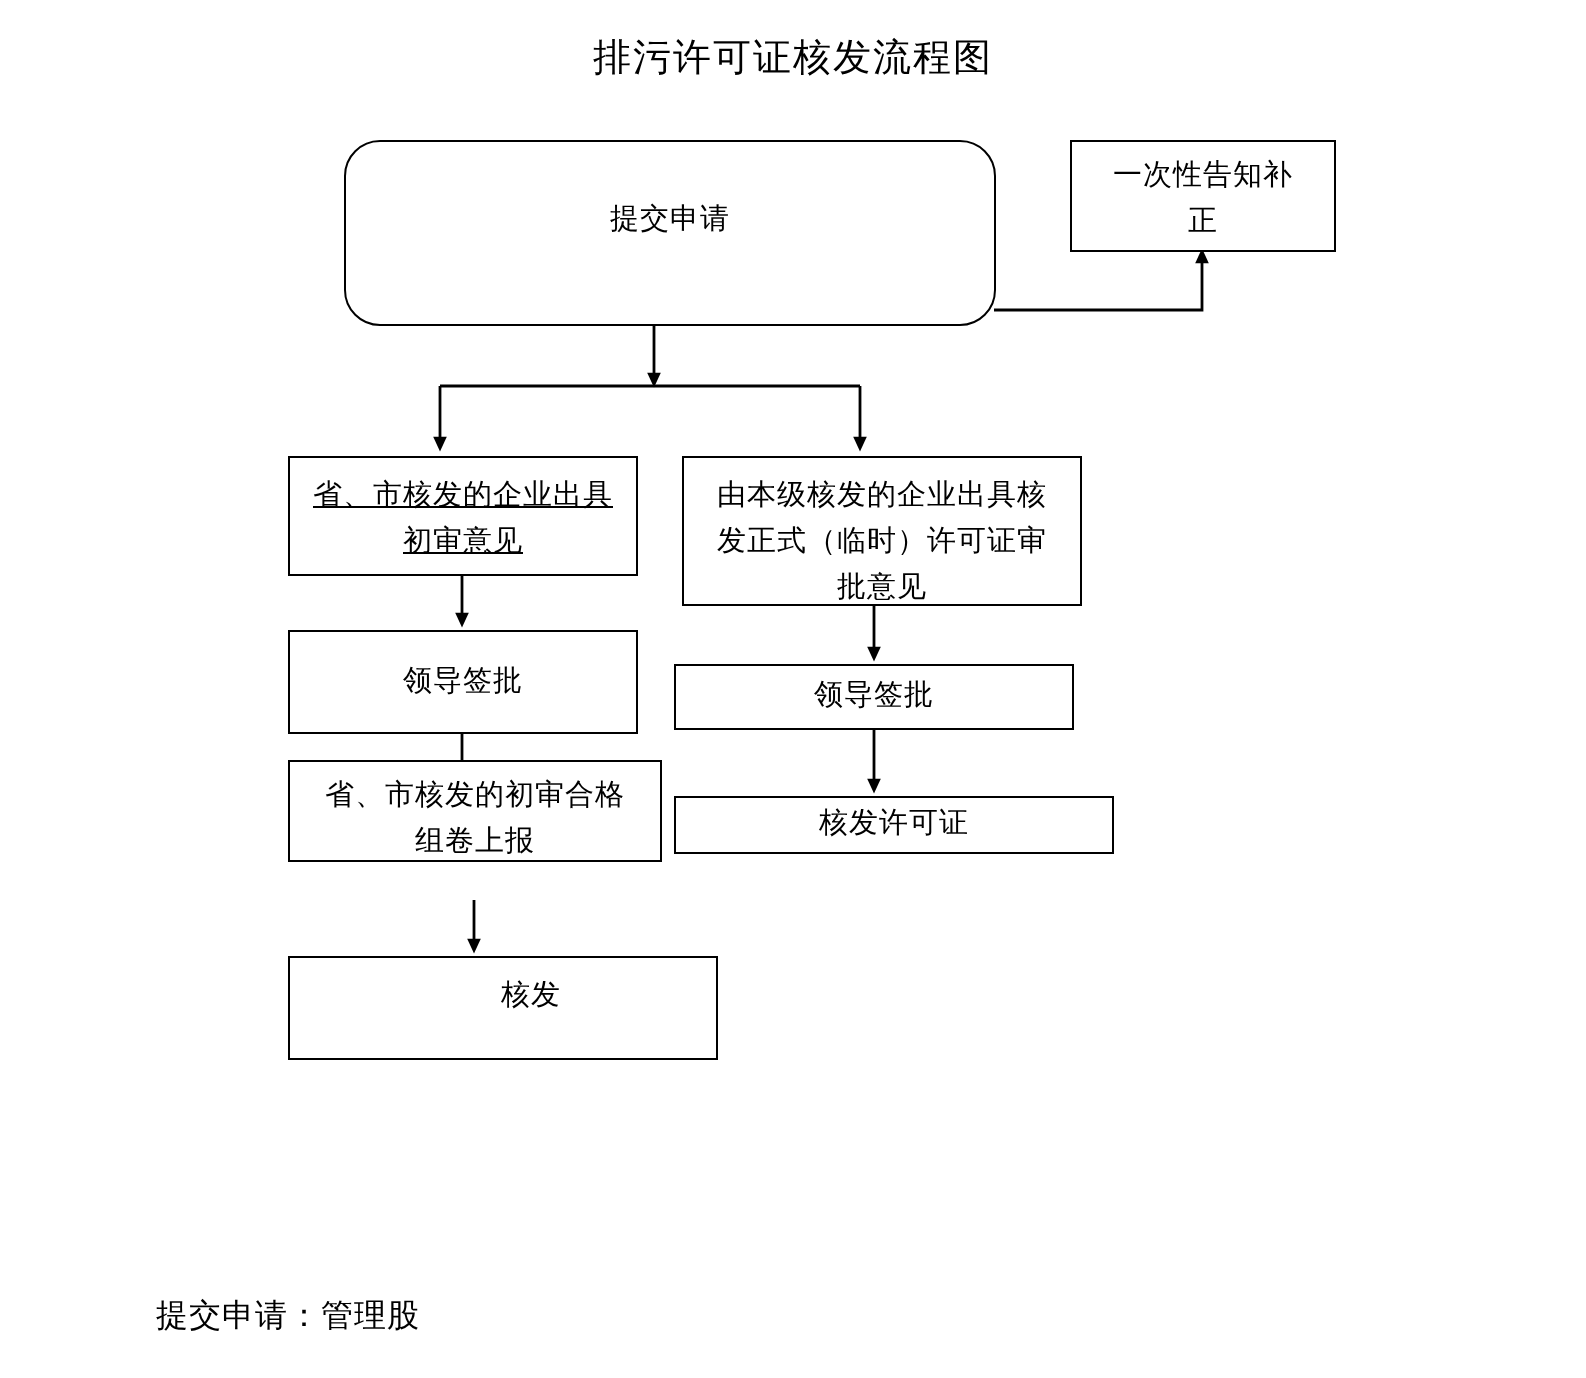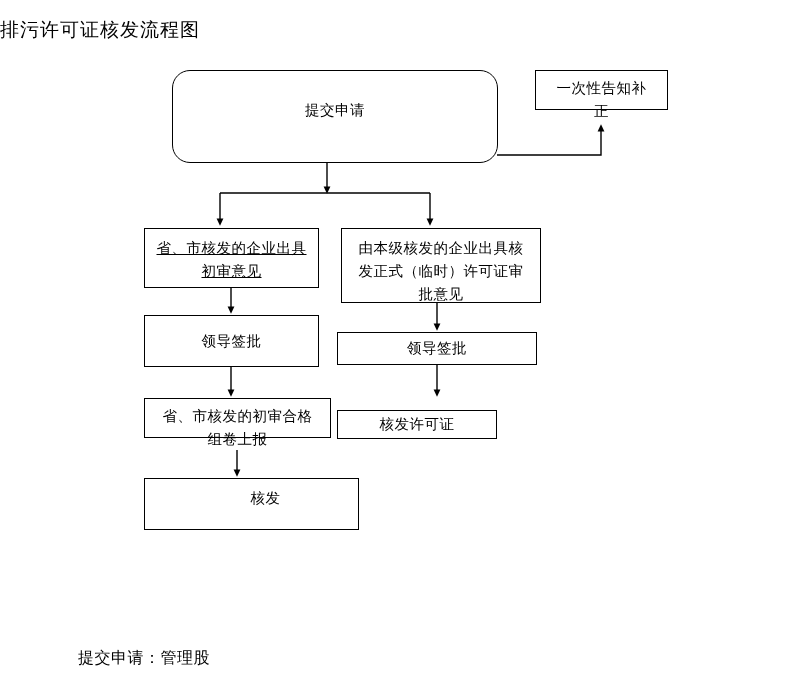--- a/index.html
+++ b/index.html
@@ -20,20 +20,21 @@
     left: 0;
     top: 0;
     width: 793px;
     height: 689px;
   }
   .title {
     position: absolute;
     left: 0;
     top: 16px;
     width: 793px;
+    text-align: center;
     font-size: 19px;
     line-height: 26px;
     letter-spacing: 1px;
     color: #000;
   }
   .node {
     position: absolute;
     border: 1.4px solid #000;
     background: #fff;
     box-sizing: border-box;
@@ -116,21 +117,21 @@
     <path d="M437,365 L437,393" stroke="#000" stroke-width="1.4" fill="none" marker-end="url(#arrow)"></path>
   </g>
 </svg>
 
 <div class="title">排污许可证核发流程图</div>
 
 <div class="node t-top" style="left:172px; top:70px; width:326px; height:93px;border-radius:18px;">
   <span class="node-text" style="margin-top:22px;">提交申请</span>
 </div>
 
-<div class="node t-top" style="left:535px; top:70px; width:133px; height:40px;">
+<div class="node t-top" style="left:535px; top:70px; width:133px; height:56px;">
   <span class="node-text">一次性告知补
 正</span>
 </div>
 
 <div class="node t-top" style="left:144px; top:228px; width:175px; height:60px;">
   <span class="node-text" style="margin-top:2px;text-decoration:underline;">省、市核发的企业出具
 初审意见</span>
 </div>
 
 <div class="node t-top" style="left:341px; top:228px; width:200px; height:75px;">
@@ -140,26 +141,26 @@
 </div>
 
 <div class="node t-center" style="left:144px; top:315px; width:175px; height:52px;">
   <span class="node-text">领导签批</span>
 </div>
 
 <div class="node t-center" style="left:337px; top:332px; width:200px; height:33px;">
   <span class="node-text">领导签批</span>
 </div>
 
-<div class="node t-top" style="left:144px; top:398px; width:187px; height:40px;">
+<div class="node t-top" style="left:144px; top:380px; width:187px; height:51px;">
   <span class="node-text">省、市核发的初审合格
 组卷上报</span>
 </div>
 
-<div class="node t-center" style="left:337px; top:398px; width:160px; height:29px;margin-top:12px;">
+<div class="node t-center" style="left:337px; top:398px; width:220px; height:29px;">
   <span class="node-text">核发许可证</span>
 </div>
 
 <div class="node t-top" style="left:144px; top:478px; width:215px; height:52px;padding-left:28px;">
   <span class="node-text" style="margin-top:2px;">核发</span>
 </div>
 
 <div class="footer">
   <div>提交申请：管理股</div>
   

